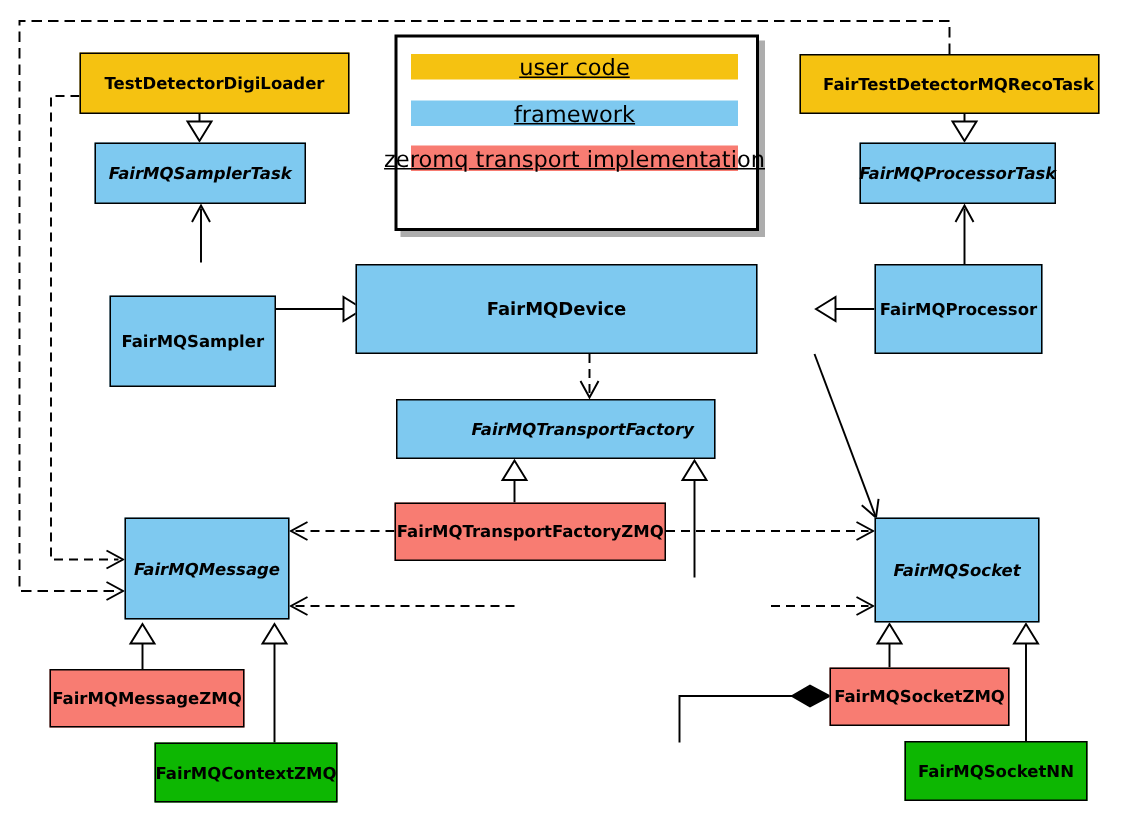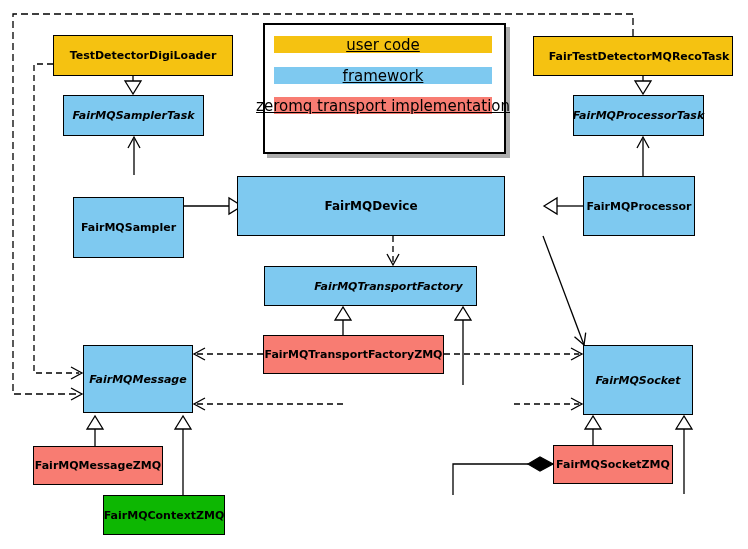--- a/index.html
+++ b/index.html
@@ -172,14 +172,15 @@
   <div class="node c-framework" id="n-sampler">FairMQSampler</div>
   <div class="node c-framework" id="n-device">FairMQDevice</div>
   <div class="node c-framework" id="n-processor">FairMQProcessor</div>
   <div class="node c-framework abstract" id="n-factory">FairMQTransportFactory</div>
   <div class="node c-zmq" id="n-factoryzmq">FairMQTransportFactoryZMQ</div>
   <div class="node c-framework abstract" id="n-message">FairMQMessage</div>
   <div class="node c-framework abstract" id="n-socket">FairMQSocket</div>
   <div class="node c-zmq" id="n-messagezmq">FairMQMessageZMQ</div>
   <div class="node c-nn" id="n-messagenn">FairMQContextZMQ</div>
   <div class="node c-zmq" id="n-socketzmq">FairMQSocketZMQ</div>
+  <div class="node c-nn" id="n-socketnn">FairMQSocketNN</div>
 
 </div>
 
 </body></html>

